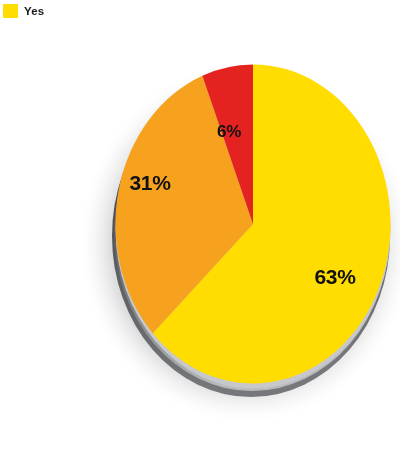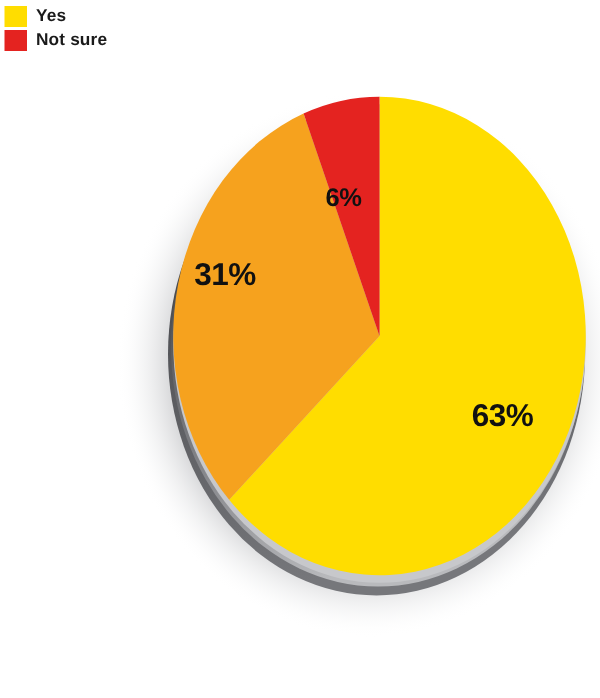--- a/index.html
+++ b/index.html
@@ -73,24 +73,20 @@
 <body>
 
 <div id="legend">
 
   <div class="legend-row">
     <span class="legend-swatch" style="background: rgb(255, 221, 0);"></span>
     <span class="legend-label">Yes</span>
   </div>
 
 
-  <div class="legend-row">
-    <span class="legend-swatch" style="background: rgb(228, 35, 32);"></span>
-    <span class="legend-label">Not sure</span>
-  </div>
 
 </div>
 
 <div id="chart-area">
   <svg id="pie-svg" width="400" height="465" viewBox="0 0 400 465">
     <defs>
       <radialGradient id="dropShadow" cx="0.5" cy="0.5" r="0.5">
         <stop offset="0%" stop-color="#6e6f73" stop-opacity="0.95"></stop>
         <stop offset="62%" stop-color="#7c7d81" stop-opacity="0.85"></stop>
         <stop offset="80%" stop-color="#a9aaae" stop-opacity="0.55"></stop>

